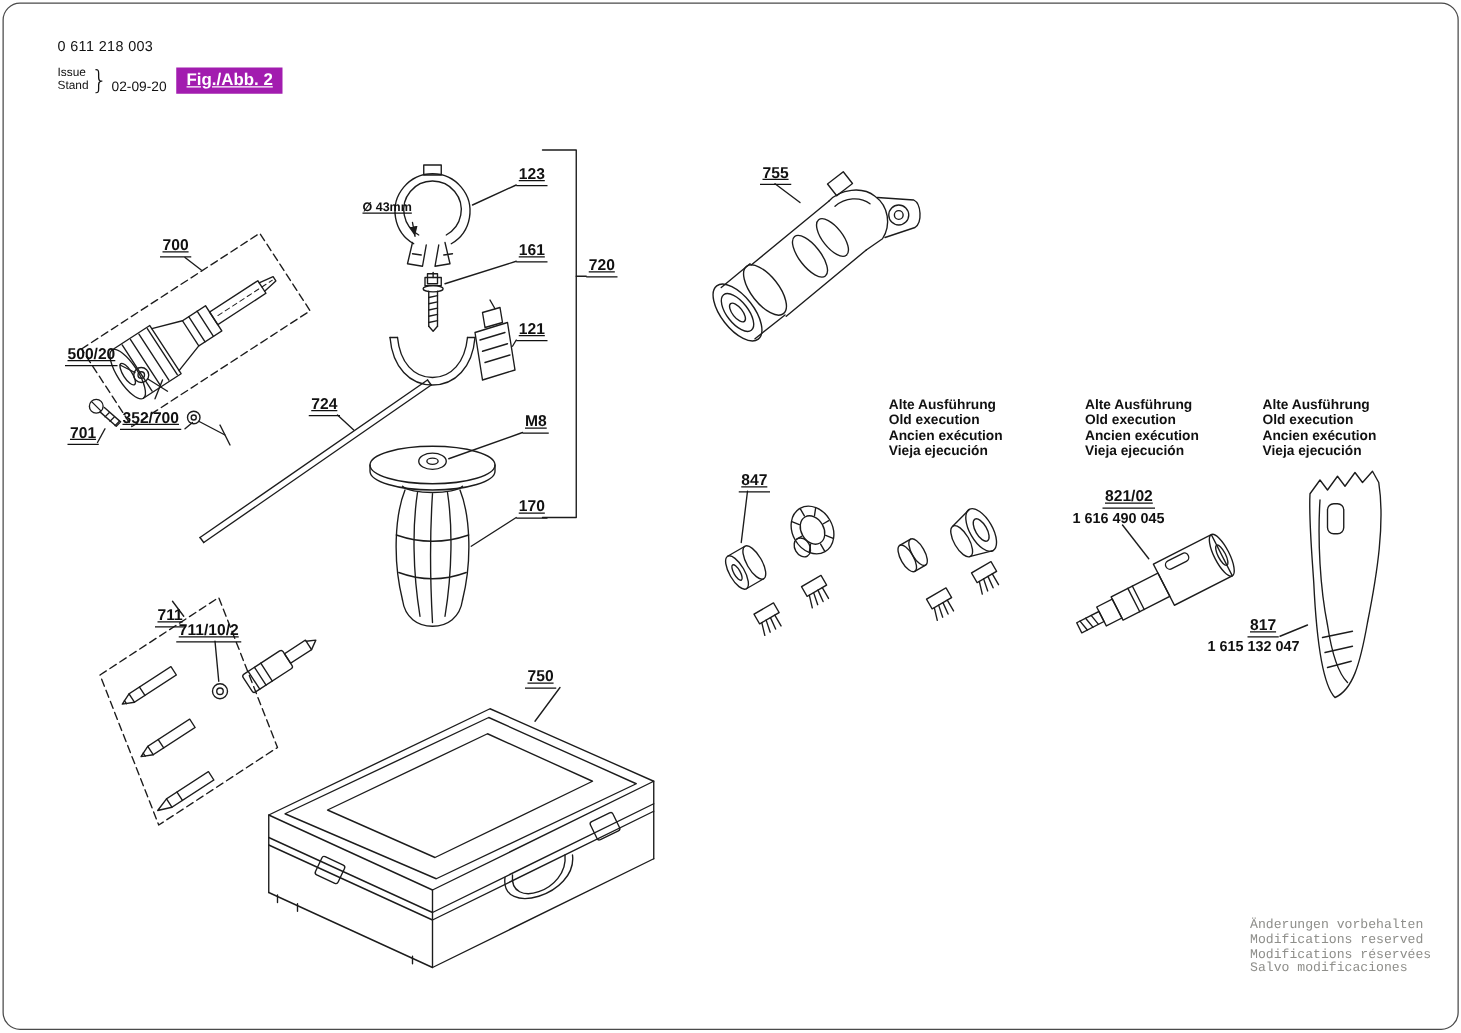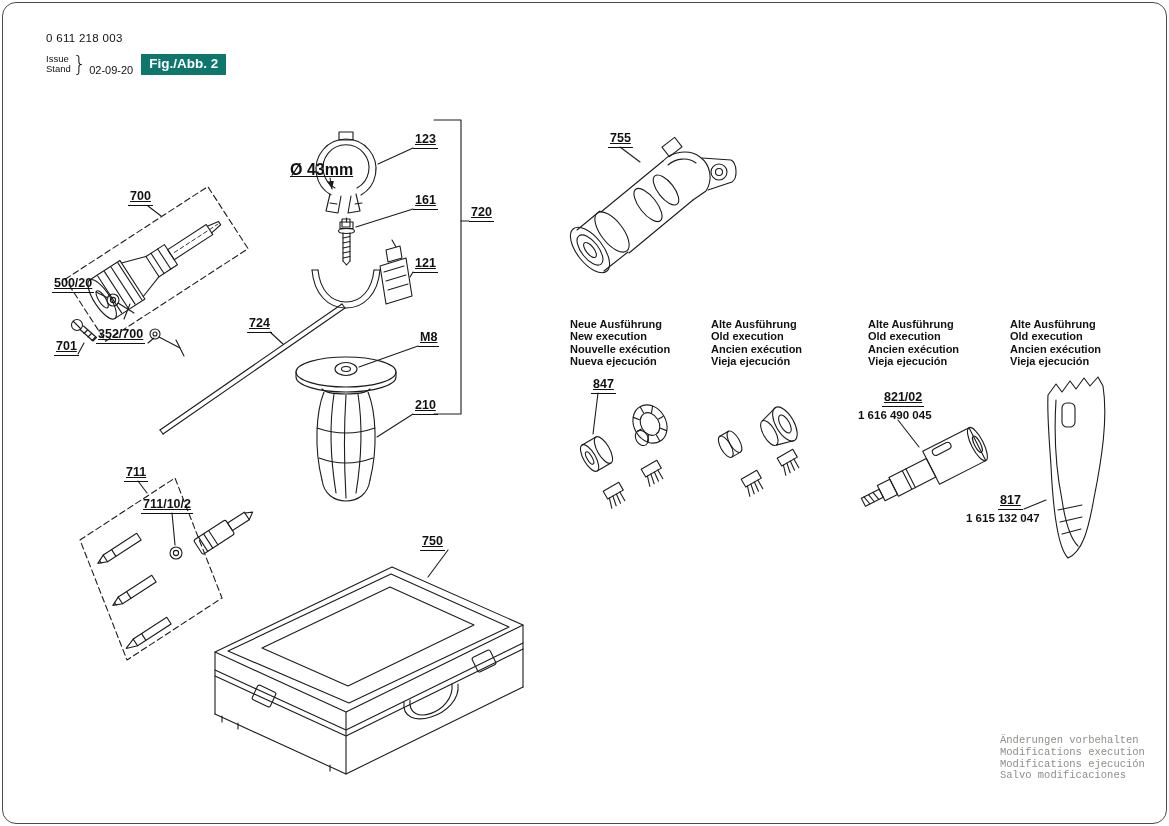--- a/index.html
+++ b/index.html
@@ -12,28 +12,28 @@
   #stage{position:absolute;inset:0;}
   .page-border{position:absolute;inset:2px;border:1.5px solid #4a4a4a;border-radius:14px;pointer-events:none;}
   svg#art{position:absolute;left:0;top:0;}
 
   .plbl{
     position:absolute;font-weight:bold;font-size:12.5px;line-height:1.05;
     border-bottom:1.4px solid #111;padding:0 2px 1.5px 2px;white-space:nowrap;text-decoration:underline;
   }
   .free{border-bottom:none;}
   .pnum{position:absolute;font-weight:bold;font-size:11.5px;white-space:nowrap;}
-  .dia{font-size:16px;text-align:center;}
+  .dia{font-size:10px;text-align:center;}
 
   .hdr-num{position:absolute;left:46px;top:32px;font-size:11.5px;letter-spacing:.3px;}
   .issue-row{position:absolute;left:46px;top:52px;display:flex;align-items:center;}
   .issue-col{display:flex;flex-direction:column;font-size:9.5px;line-height:10.5px;}
   .brace{font-size:21px;font-weight:300;margin:0 2px;font-family:"DejaVu Sans",sans-serif;}
   .date{font-size:11px;margin:12px 8px 0 1px;}
-  .figbox{background:#0f766e;color:#fff;font-weight:bold;font-size:13.5px;padding:2.5px 8px 3.5px;}
+  .figbox{background:#a21caf;color:#fff;font-weight:bold;font-size:13.5px;padding:2.5px 8px 3.5px;text-decoration:underline;}
 
   .colhead{position:absolute;font-size:11px;font-weight:bold;line-height:12.4px;white-space:nowrap;}
   .footer{position:absolute;left:1000px;top:735px;font-size:10.5px;line-height:11.8px;color:#8e8e8a;font-family:Liberation Mono, monospace;}
 </style>
 </head>
 <body>
 
 <div id="stage">
 
   <svg id="art" width="1169" height="826" viewBox="0 0 1169 826">
@@ -306,38 +306,32 @@
   <div class="plbl" style="left:128px;top:190px">700</div>
   <div class="plbl" style="left:52px;top:277px">500/20</div>
   <div class="plbl" style="left:54px;top:340px">701</div>
   <div class="plbl" style="left:96px;top:328px">352/700</div>
   <div class="plbl" style="left:247px;top:317px">724</div>
   <div class="plbl free dia" style="left:288px;top:162px">Ø 43mm</div>
   <div class="plbl" style="left:413px;top:133px">123</div>
   <div class="plbl" style="left:413px;top:194px">161</div>
   <div class="plbl" style="left:413px;top:257px">121</div>
   <div class="plbl" style="left:418px;top:331px">M8</div>
-  <div class="plbl" style="left:413px;top:399px">210</div>
+  <div class="plbl" style="left:413px;top:399px">170</div>
   <div class="plbl" style="left:469px;top:206px">720</div>
-  <div class="plbl" style="left:124px;top:466px">711</div>
+  <div class="plbl" style="left:124px;top:486px">711</div>
   <div class="plbl" style="left:141px;top:498px">711/10/2</div>
   <div class="plbl" style="left:420px;top:535px">750</div>
   <div class="plbl" style="left:608px;top:132px">755</div>
   <div class="plbl" style="left:591px;top:378px">847</div>
   <div class="plbl" style="left:882px;top:391px">821/02</div>
   <div class="pnum" style="left:858px;top:409px">1 616 490 045</div>
   <div class="plbl" style="left:998px;top:494px">817</div>
   <div class="pnum" style="left:966px;top:512px">1 615 132 047</div>
 
-  <div class="colhead" style="left:570px;top:318px">
-    <div>Neue Ausführung</div>
-    <div>New execution</div>
-    <div>Nouvelle exécution</div>
-    <div>Nueva ejecución</div>
-  </div>
   <div class="colhead" style="left:711px;top:318px">
     <div>Alte Ausführung</div>
     <div>Old execution</div>
     <div>Ancien exécution</div>
     <div>Vieja ejecución</div>
   </div>
   <div class="colhead" style="left:868px;top:318px">
     <div>Alte Ausführung</div>
     <div>Old execution</div>
     <div>Ancien exécution</div>
@@ -345,19 +339,19 @@
   </div>
   <div class="colhead" style="left:1010px;top:318px">
     <div>Alte Ausführung</div>
     <div>Old execution</div>
     <div>Ancien exécution</div>
     <div>Vieja ejecución</div>
   </div>
 
   <div class="footer">
     <div>Änderungen vorbehalten</div>
-    <div>Modifications execution</div>
-    <div>Modifications ejecución</div>
+    <div>Modifications reserved</div>
+    <div>Modifications réservées</div>
     <div>Salvo modificaciones</div>
   </div>
 
   <div class="page-border"></div>
 </div>
 
 </body></html>

